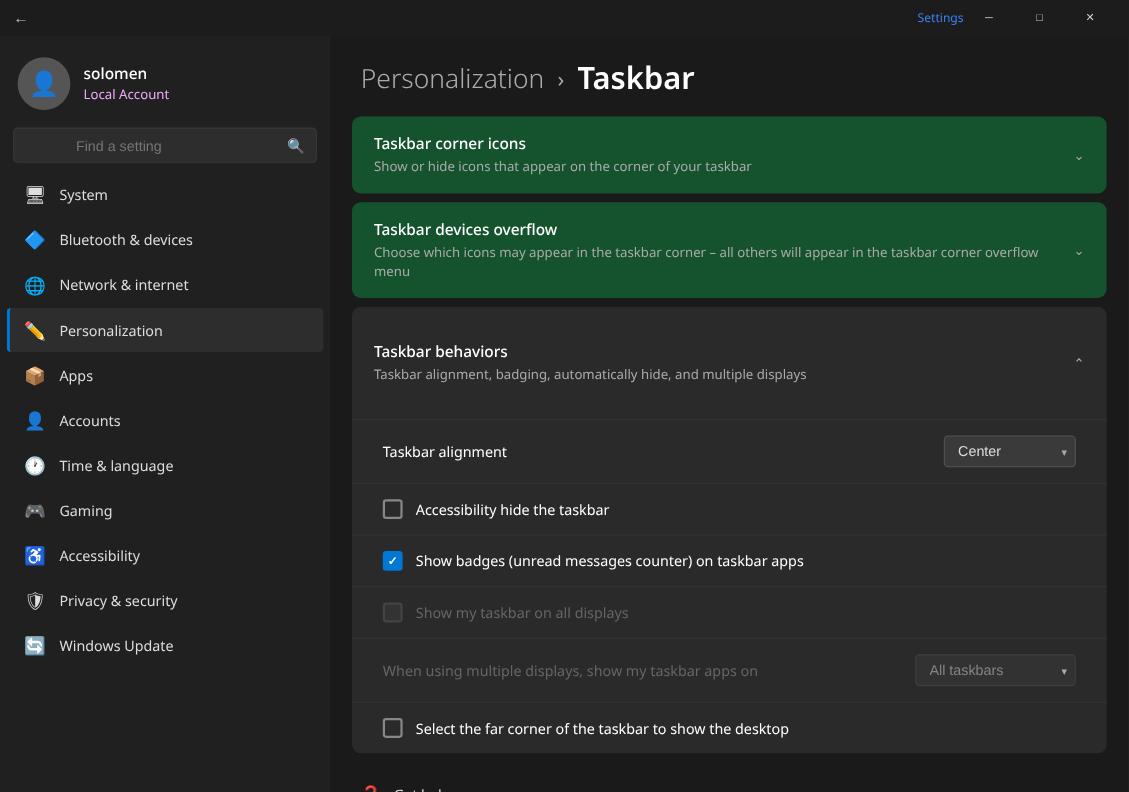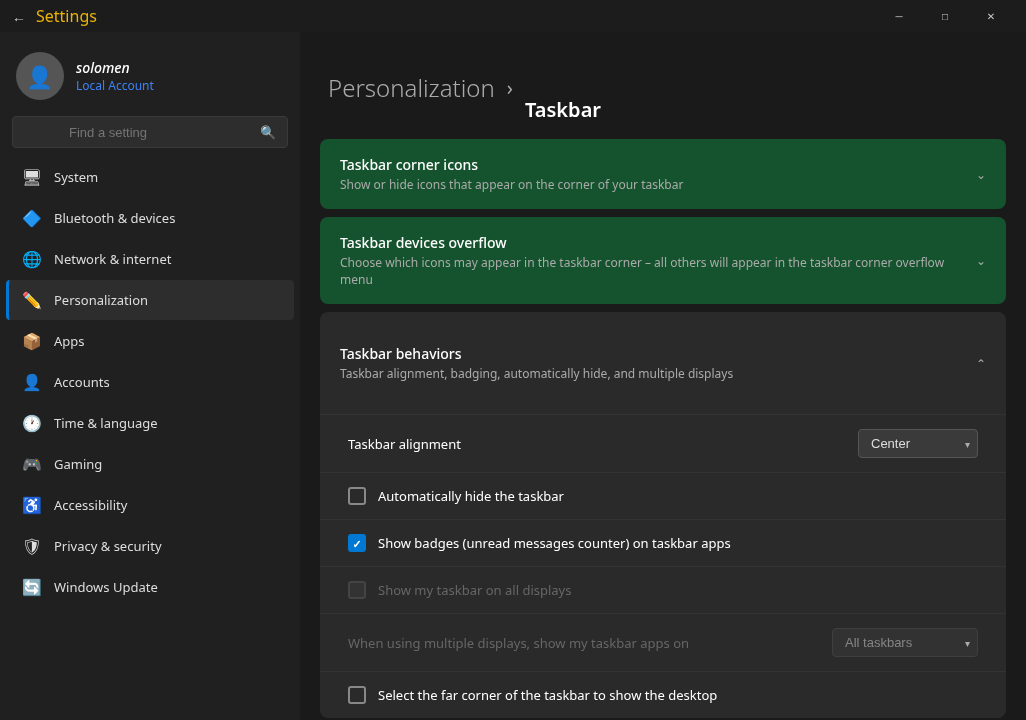--- a/index.html
+++ b/index.html
@@ -23,23 +23,24 @@
       padding: 0 12px;
       flex-shrink: 0;
     }
     .titlebar-back {
       color: #ccc;
       font-size: 14px;
       margin-right: 10px;
       cursor: pointer;
     }
     .titlebar-title {
-      font-size: 16px;
-      color: #eab308;
+      font-size: 11px;
+      color: #3b82f6;
       flex: 1;
+      text-align: right;
     }
     .titlebar-controls {
       display: flex;
       gap: 0;
     }
     .titlebar-btn {
       width: 46px;
       height: 32px;
       display: flex;
       align-items: center;
@@ -82,25 +83,24 @@
       background: #555;
       display: flex;
       align-items: center;
       justify-content: center;
       font-size: 22px;
       color: #ccc;
     }
     .user-info .username {
       font-size: 14px;
       font-weight: 500;
-      font-style: italic;
     }
     .user-info .account-type {
       font-size: 12px;
-      color: #3b82f6;
+      color: #f0abfc;
     }
 
     .search-box {
       margin: 0 12px 8px;
       display: flex;
       align-items: center;
       background: #2d2d2d;
       border-radius: 4px;
       padding: 6px 10px;
       gap: 8px;
@@ -161,24 +161,23 @@
       font-size: 24px;
       color: #aaa;
       font-weight: 300;
     }
     .breadcrumb-sep {
       font-size: 20px;
       color: #aaa;
       margin: 0 4px;
     }
     .breadcrumb-current {
-      font-size: 20px;
+      font-size: 28px;
       font-weight: 600;
       color: #fff;
-      margin-top: 44px;
     }
 
     .settings-section {
       margin: 0 20px 8px;
       border-radius: 8px;
       overflow: hidden;
       background: #14532d;
     }
 
     .section-row {
@@ -432,21 +431,21 @@
             <select>
               <option>Center</option>
               <option>Left</option>
             </select>
             <span class="dropdown-arrow">▾</span>
           </div>
         </div>
 
         <div class="setting-row">
           <div class="checkbox-custom"></div>
-          <span class="setting-label">Automatically hide the taskbar</span>
+          <span class="setting-label">Accessibility hide the taskbar</span>
         </div>
 
         <div class="setting-row">
           <div class="checkbox-custom checked"></div>
           <span class="setting-label">Show badges (unread messages counter) on taskbar apps</span>
         </div>
 
         <div class="setting-row">
           <div class="checkbox-custom disabled"></div>
           <span class="setting-label disabled">Show my taskbar on all displays</span>

